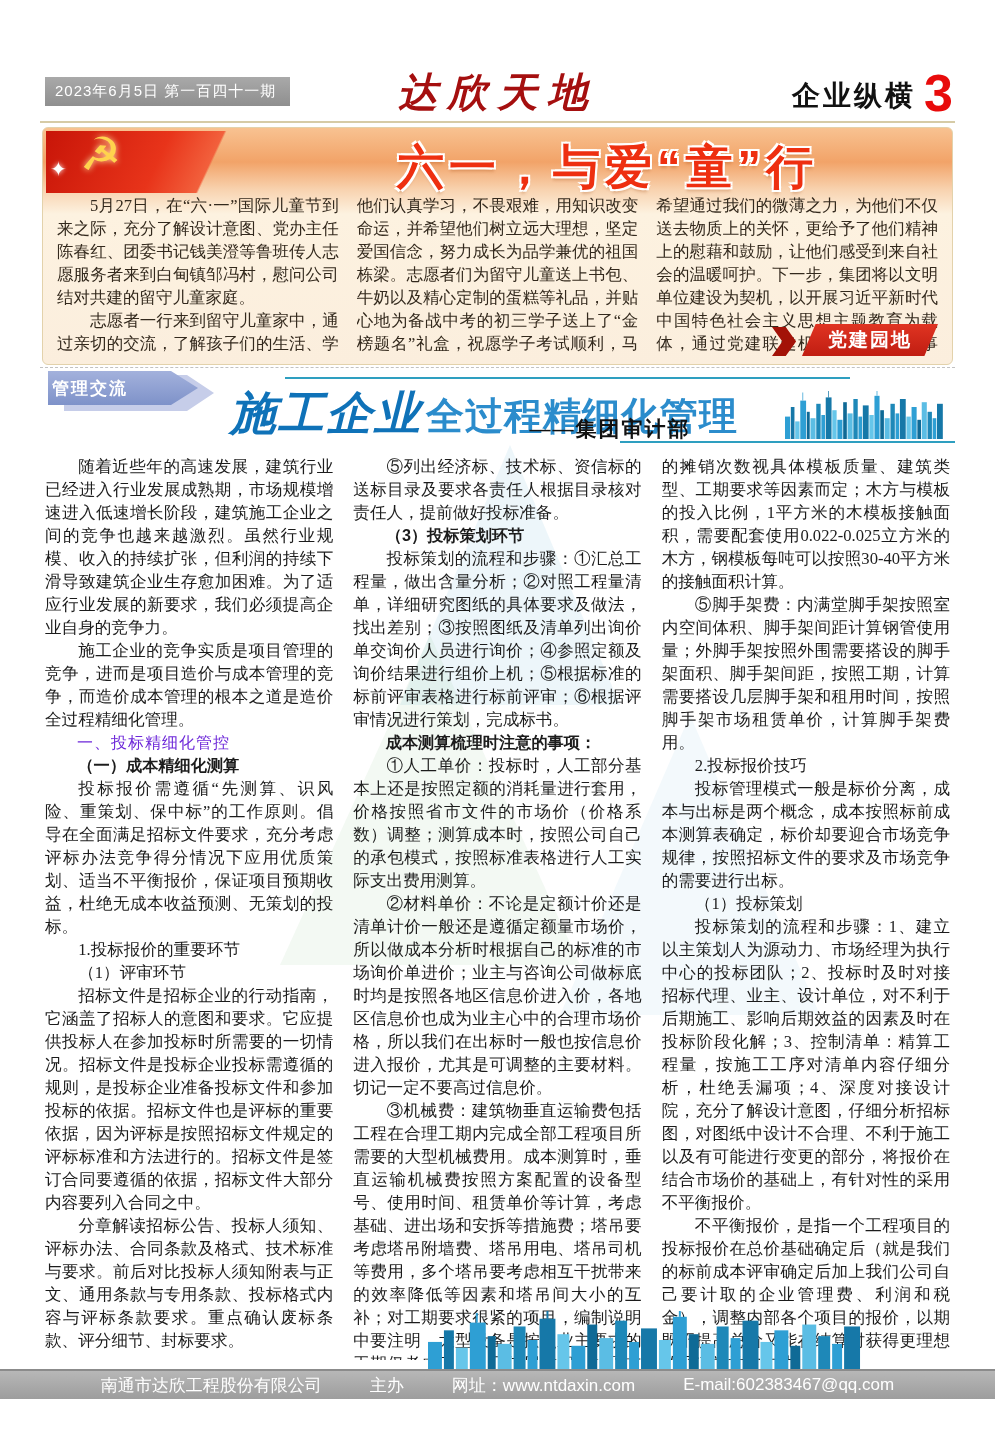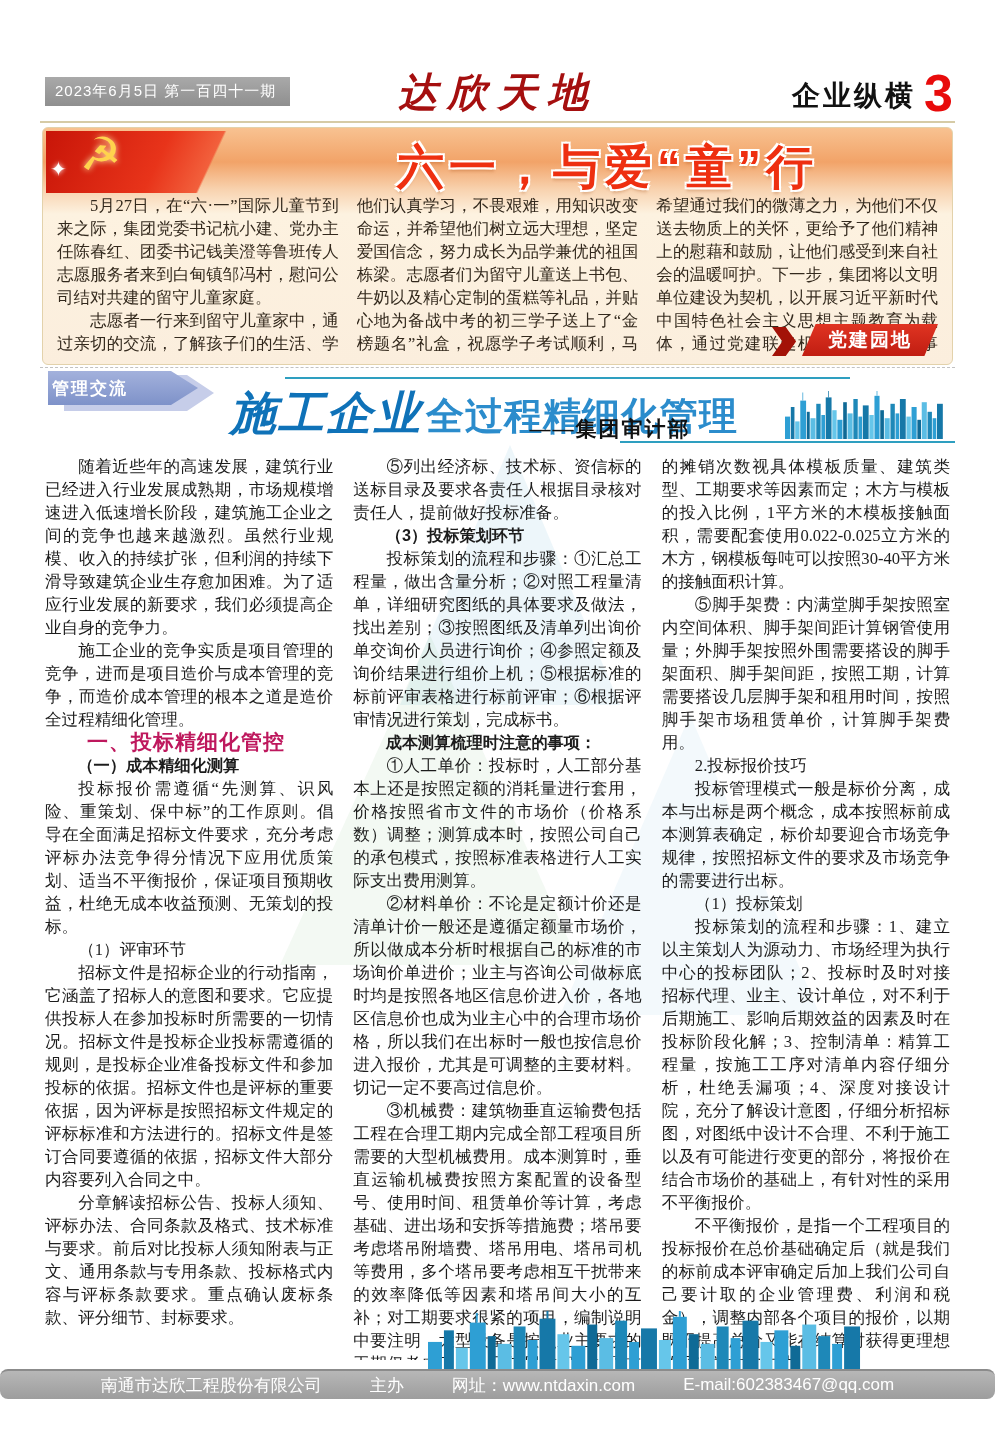--- a/index.html
+++ b/index.html
@@ -53,33 +53,33 @@
   .a2-skyline-sm { position:absolute; right:10px; top:14px; width:160px; height:48px; }
   .a2-byline { position:absolute; left:420px; top:400px; width:380px; text-align:center; font-size:21px; font-weight:bold; color:#111; letter-spacing:2px; }
 
   
   .a2-cols { position:absolute; left:45px; right:45px; top:440px; height:905px; display:flex; gap:20px; z-index:2; }
   .a2-col { flex:1 1 0; overflow:hidden; font-size:16.6px; line-height:23px; color:#1c1c1c; text-align:justify; }
   .para { margin:0; }
   .para-n { text-indent:2em; }
   .para-c { text-indent:0; }
   .para-hb { text-indent:2em; font-family:"Liberation Sans",sans-serif; font-weight:bold; font-size:16.2px; }
-  .para-hblue { text-indent:2em; color:#be185d; font-weight:bold; font-size:21px; letter-spacing:1px; }
+  .para-hblue { text-indent:2em; color:#6d28d9; font-weight:normal; font-size:16px; letter-spacing:1px; }
 
   
   .wm { position:absolute; z-index:1; pointer-events:none; }
   .wm-tri1 { left:400px; top:430px; width:0; height:0; border-left:110px solid transparent; border-right:110px solid transparent; border-bottom:260px solid rgba(80,170,210,0.10); }
   .wm-tri2 { left:280px; top:620px; width:0; height:0; border-left:150px solid transparent; border-right:150px solid transparent; border-bottom:330px solid rgba(140,195,140,0.10); }
   .wm-tri3 { left:560px; top:700px; width:0; height:0; border-left:130px solid transparent; border-right:130px solid transparent; border-bottom:300px solid rgba(80,170,210,0.07); }
 
   
   .skyline-big { position:absolute; left:428px; top:1296px; width:438px; height:58px; z-index:3; }
   .footer-bar { position:absolute; left:0; right:0; top:1354px; height:30px; background:linear-gradient(180deg,#b7b7b7,#9d9d9d);
     border-top:2px solid #8b8b8b; display:flex; align-items:center; justify-content:center; gap:48px;
-    color:#fff; font-family:"Liberation Sans",sans-serif; font-size:17px; z-index:4;border-radius:8px; }
+    color:#fff; font-family:"Liberation Sans",sans-serif; font-size:17px; z-index:4; }
 </style>
 </head>
 <body>
 
 <svg width="0" height="0" style="position:absolute">
   <defs>
     <g id="skyline-shape">
       <rect x="0" y="32" width="14" height="28" fill="#2e9fd4"></rect>
         <rect x="16" y="20" width="10" height="40" fill="#1678a8"></rect>
       <rect x="28" y="38" width="12" height="22" fill="#66c6ea"></rect>
@@ -128,21 +128,21 @@
   <div class="hdr-rule"></div>
 
   <div class="a1-box">
     <div class="a1-flag">
       <span class="spark">✦</span>
       <span class="emblem">☭</span>
     </div>
     <div class="a1-title">六一，与爱“童”行</div>
     <div class="a1-cols">
       <div class="a1-col">
-          <p class="para para-n">5月27日，在“六·一”国际儿童节到来之际，集团党委书记杭小建、党办主任陈春红、团委书记钱美澄等鲁班传人志愿服务者来到白甸镇邹冯村，慰问公司结对共建的留守儿童家庭。</p>
+          <p class="para para-n">5月27日，在“六·一”国际儿童节到来之际，充分了解设计意图、党办主任陈春红、团委书记钱美澄等鲁班传人志愿服务者来到白甸镇邹冯村，慰问公司结对共建的留守儿童家庭。</p>
           <p class="para para-n">志愿者一行来到留守儿童家中，通过亲切的交流，了解孩子们的生活、学习状况，杭书记亲切地与孩子们分享了自己年轻时的创业奋斗故事，用自己的亲身经历给孩子们上了一堂生动的课程，鼓励</p>
         </div>
       <div class="a1-col">
           <p class="para para-c">他们认真学习，不畏艰难，用知识改变命运，并希望他们树立远大理想，坚定爱国信念，努力成长为品学兼优的祖国栋梁。志愿者们为留守儿童送上书包、牛奶以及精心定制的蛋糕等礼品，并贴心地为备战中考的初三学子送上了“金榜题名”礼盒，祝愿学子考试顺利，马到成功！</p>
         </div>
       <div class="a1-col">
           <p class="para para-c">希望通过我们的微薄之力，为他们不仅送去物质上的关怀，更给予了他们精神上的慰藉和鼓励，让他们感受到来自社会的温暖呵护。下一步，集团将以文明单位建设为契机，以开展习近平新时代中国特色社会主义思想主题教育为载体，通过党建联建机制，聚焦公益事业，用实际行动传递社会正能量，履行企业社会责任。（钱美澄）</p>
         </div>
     </div>
     <div class="a1-badge-wing"></div>
@@ -172,20 +172,21 @@
   <div class="wm wm-tri2"></div>
   <div class="wm wm-tri3"></div>
 
   <div class="a2-cols">
     <div class="a2-col">
         <p class="para para-n">随着近些年的高速发展，建筑行业已经进入行业发展成熟期，市场规模增速进入低速增长阶段，建筑施工企业之间的竞争也越来越激烈。虽然行业规模、收入的持续扩张，但利润的持续下滑导致建筑企业生存愈加困难。为了适应行业发展的新要求，我们必须提高企业自身的竞争力。</p>
         <p class="para para-n">施工企业的竞争实质是项目管理的竞争，进而是项目造价与成本管理的竞争，而造价成本管理的根本之道是造价全过程精细化管理。</p>
         <p class="para para-hblue">一、投标精细化管控</p>
         <p class="para para-hb">（一）成本精细化测算</p>
         <p class="para para-n">投标报价需遵循“先测算、识风险、重策划、保中标”的工作原则。倡导在全面满足招标文件要求，充分考虑评标办法竞争得分情况下应用优质策划、适当不平衡报价，保证项目预期收益，杜绝无成本收益预测、无策划的投标。</p>
+        <p class="para para-n">1.投标报价的重要环节</p>
         <p class="para para-n">（1）评审环节</p>
         <p class="para para-n">招标文件是招标企业的行动指南，它涵盖了招标人的意图和要求。它应提供投标人在参加投标时所需要的一切情况。招标文件是投标企业投标需遵循的规则，是投标企业准备投标文件和参加投标的依据。招标文件也是评标的重要依据，因为评标是按照招标文件规定的评标标准和方法进行的。招标文件是签订合同要遵循的依据，招标文件大部分内容要列入合同之中。</p>
         <p class="para para-n">分章解读招标公告、投标人须知、评标办法、合同条款及格式、技术标准与要求。前后对比投标人须知附表与正文、通用条款与专用条款、投标格式内容与评标条款要求。重点确认废标条款、评分细节、封标要求。</p>
       </div>
     <div class="a2-col">
         <p class="para para-n">⑤列出经济标、技术标、资信标的送标目录及要求各责任人根据目录核对责任人，提前做好投标准备。</p>
         <p class="para para-hb">（3）投标策划环节</p>
         <p class="para para-n">投标策划的流程和步骤：①汇总工程量，做出含量分析；②对照工程量清单，详细研究图纸的具体要求及做法，找出差别；③按照图纸及清单列出询价单交询价人员进行询价；④参照定额及询价结果进行组价上机；⑤根据标准的标前评审表格进行标前评审；⑥根据评审情况进行策划，完成标书。</p>
         <p class="para para-hb">成本测算梳理时注意的事项：</p>
         <p class="para para-n">①人工单价：投标时，人工部分基本上还是按照定额的消耗量进行套用，价格按照省市文件的市场价（价格系数）调整；测算成本时，按照公司自己的承包模式，按照标准表格进行人工实际支出费用测算。</p>

